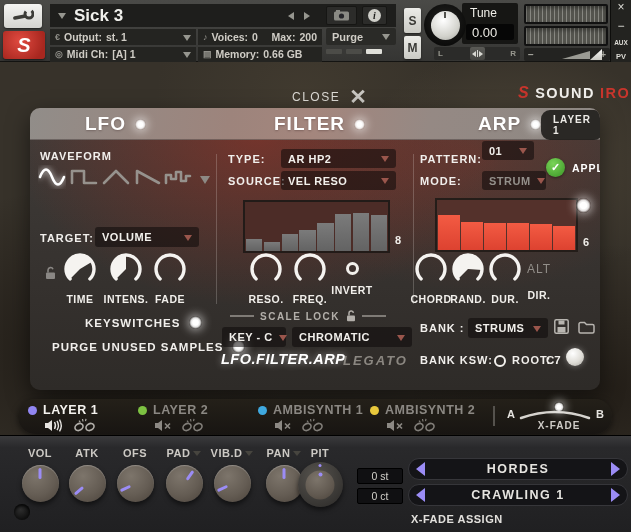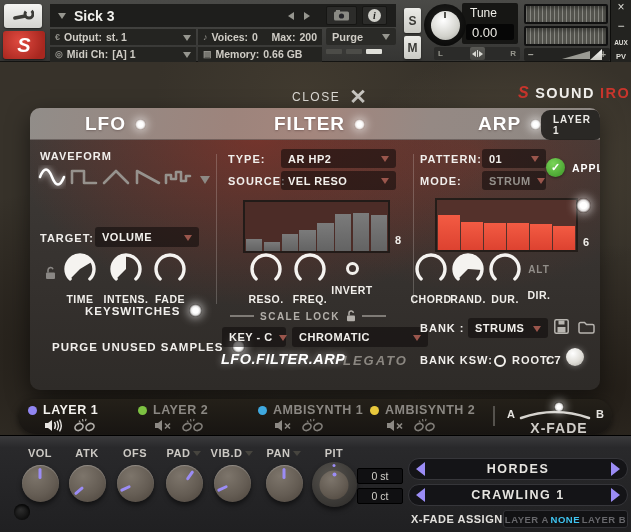--- a/index.html
+++ b/index.html
@@ -3,21 +3,21 @@
 <meta charset="utf-8">
 <style>
 *{margin:0;padding:0;box-sizing:border-box}
 body{background:#101010;font-family:"Liberation Sans",sans-serif}
 #screen{position:relative;width:631px;height:532px;overflow:hidden;background:#34302a}
 
 
 #khead{position:absolute;left:0;top:0;width:631px;height:62px;background:linear-gradient(#4a4a47,#353533);border-bottom:1px solid #141412}
 #wrench-btn{position:absolute;left:4px;top:4px;width:38px;height:24px;background:linear-gradient(#f4f4f2,#d4d4d0);border-radius:3px;display:flex;align-items:center;justify-content:center;box-shadow:0 1px 2px rgba(0,0,0,.5)}
 #hlogo{position:absolute;left:3px;top:31px;width:42px;height:28px;border-radius:3px;background:radial-gradient(circle at 40% 35%,#e04a40,#a8271f 78%);display:flex;align-items:center;justify-content:center;color:#fff;font-weight:bold;font-style:italic;font-size:20px;box-shadow:0 1px 2px rgba(0,0,0,.5)}
-#htitle{position:absolute;left:50px;top:4px;width:346px;height:23px;background:#1e1e1c;display:flex;align-items:center;color:#f0f0ec;font-size:14px;font-weight:bold;padding:0 8px;gap:8px}
+#htitle{position:absolute;left:50px;top:4px;width:346px;height:23px;background:#1e1e1c;display:flex;align-items:center;color:#f0f0ec;font-size:17px;font-weight:bold;padding:0 8px;gap:8px}
 .car-d{width:0;height:0;border:4px solid transparent;border-top:6px solid #96968f;margin-top:5px}
 .car-l{width:0;height:0;border:4px solid transparent;border-right:6px solid #96968f;border-left:none}
 .car-r{width:0;height:0;border:4px solid transparent;border-left:6px solid #96968f;border-right:none}
 #tarrows{margin-left:auto;margin-right:78px;display:flex;gap:10px;align-items:center}
 .hrow{position:absolute;background:#242421;color:#cfccc5;font-size:10.5px;display:flex;align-items:center;gap:4px;padding:0 5px;font-weight:bold;white-space:nowrap}
 #row-output{left:50px;top:29px;width:146px;height:16px}
 #row-midi{left:50px;top:46.5px;width:146px;height:15px}
 #row-voices{left:198px;top:29px;width:124px;height:16px}
 #row-memory{left:198px;top:46.5px;width:124px;height:15px}
 .hico{color:#908f89;font-size:9px}
@@ -94,45 +94,45 @@
 #wv-0{left:8px}#wv-1{left:40px}#wv-2{left:72px}#wv-3{left:104px}#wv-4{left:134px}
 #wv-car{position:absolute;left:170px;top:68px;width:0;height:0;border:5px solid transparent;border-top:8px solid #8d8984}
 .wv{fill:none;stroke:#96928d;stroke-width:2.6;stroke-linecap:round;stroke-linejoin:round}
 .wv.on{stroke:#ffffff;filter:drop-shadow(0 0 3px rgba(255,255,255,.9))}
 #lock-lfo{position:absolute;left:15px;top:158px}
 .gauge{position:absolute;top:142px;width:54px;display:flex;flex-direction:column;align-items:center}
 #g-time{left:23px}#g-intens{left:69px}#g-fade{left:113px}
 #g-reso{left:209px}#g-freq{left:253px}
 #g-chord{left:374px}#g-rand{left:411px}#g-dur{left:448px}#g-dir{left:482px}#g-rate{left:515px}
 .glabel{font-size:10.5px;font-weight:bold;color:#f1efeb;letter-spacing:.5px;margin-top:1px;white-space:nowrap}
-.alt-val{height:38px;display:flex;align-items:center;justify-content:center;color:#928e89;font-weight:bold;font-size:10px;letter-spacing:1px}
+.alt-val{height:38px;display:flex;align-items:center;justify-content:center;color:#928e89;font-weight:normal;font-size:12px;letter-spacing:1px}
 #invert-ctl{position:absolute;left:295px;top:142px;width:54px;display:flex;flex-direction:column;align-items:center}
 #invert-ring{width:13px;height:13px;border:3px solid #f2f0ec;border-radius:50%;margin-top:12px;margin-bottom:8px}
 .toggle-row{position:absolute;display:flex;align-items:center;gap:9px}
-#ks-row{left:55px;top:196px}#pu-row{left:22px;top:232px}
+#ks-row{left:55px;top:208px}#pu-row{left:22px;top:232px}
 .toggle-row span.tlab{font-size:11.5px;font-weight:bold;color:#f1efec;letter-spacing:1px}
 #lbl-type{left:198px;top:45px}#lbl-source{left:198px;top:67px}
 #dd-type{left:251px;top:41px;width:115px}
 #dd-source{left:251px;top:63px;width:115px}
 #ftable{position:absolute;left:213px;top:92px;width:147px;height:53px;background:#4c2c27;border:2px solid #221b18;display:flex;align-items:flex-end;gap:1.5px;padding:0 1px}
 .fbar{flex:1;background:linear-gradient(#7b7b7b,#636363)}
 #atable{position:absolute;left:405px;top:90px;width:143px;height:54px;background:#54312b;border:2px solid #241d19;display:flex;align-items:flex-end;gap:1.5px;padding:0 1px}
 .abar{flex:1;background:linear-gradient(#f35b43,#dd4230)}
 .cnt{position:absolute;font-size:11px;font-weight:bold;color:#f0eeea}
 #f8count{left:365px;top:126px}#a6count{left:553px;top:128px}
 #arp-led{position:absolute;left:546px;top:90px}
 #slock{position:absolute;left:196px;top:202px;width:164px;display:flex;align-items:center;justify-content:center;gap:6px}
 .sline{width:24px;height:1.5px;background:#7f7b76}
 #slock .sl-lab{font-size:10px;font-weight:bold;color:#b3afaa;letter-spacing:1.5px}
 #dd-key{left:192px;top:219px;width:64px;height:20px}
-#dd-scale{left:262px;top:219px;width:136px;height:20px}
+#dd-scale{left:262px;top:219px;width:120px;height:20px}
 #tab-main{position:absolute;left:191px;top:243px;font-size:14.5px;font-weight:bold;font-style:italic;color:#fff;letter-spacing:.5px;text-shadow:0 0 7px rgba(255,255,255,.5)}
 #tab-leg{position:absolute;left:313px;top:245px;font-size:13px;font-weight:bold;font-style:italic;color:#8b8781;letter-spacing:2px}
 #lbl-pattern{left:390px;top:45px}#lbl-mode{left:390px;top:67px}
-#dd-pattern{left:452px;top:41px;width:64px}
+#dd-pattern{left:452px;top:33px;width:52px}
 #dd-mode{left:452px;top:63px;width:64px}
 #apply-btn{position:absolute;left:516px;top:50px;display:flex;align-items:center;gap:7px}
 #apply-btn .ac{width:19px;height:19px;border-radius:50%;background:radial-gradient(circle at 38% 30%,#79d457,#46a02f 80%);color:#fff;font-size:11px;font-weight:bold;display:flex;align-items:center;justify-content:center;box-shadow:0 1px 3px rgba(0,0,0,.4)}
 #apply-btn .at{font-size:10.5px;font-weight:bold;color:#fff;letter-spacing:1px}
 #lbl-bank{left:390px;top:214px}
 #dd-bank{left:438px;top:210px;width:80px;height:20px}
 #disk-btn{position:absolute;left:524px;top:211px}
 #folder-btn{position:absolute;left:548px;top:212px}
 #lbl-ksw{left:390px;top:246px}
 #ksw-ring{position:absolute;left:464px;top:247px;width:12px;height:12px;border:2.5px solid #f2f0ec;border-radius:50%}
@@ -147,26 +147,26 @@
 .lrow1{display:flex;align-items:center;gap:6px}
 .ldot{width:9px;height:9px;border-radius:50%}
 .lname{font-size:12.5px;font-weight:bold;letter-spacing:.5px;color:#8b8883}
 .lname.on{color:#f5f3ef}
 .lrow2{display:flex;align-items:center;gap:9px;margin-left:16px;margin-top:1px}
 #ldiv{position:absolute;left:475px;top:7px;width:2px;height:20px;background:#55524d}
 #xa{position:absolute;left:489px;top:9px;font-size:11px;font-weight:bold;color:#e6e4e0}
 #xb{position:absolute;left:578px;top:9px;font-size:11px;font-weight:bold;color:#e6e4e0}
 #xcurve{position:absolute;left:501px;top:6px}
 #xdot{position:absolute;left:536px;top:3px;width:10px;height:10px}
-#xlabel{position:absolute;left:506px;top:21px;width:70px;text-align:center;font-size:14px;font-weight:bold;color:#cfccc7;letter-spacing:1px}
+#xlabel{position:absolute;left:506px;top:21px;width:70px;text-align:center;font-size:10px;font-weight:bold;color:#cfccc7;letter-spacing:1px}
 
 
 #bpanel{position:absolute;left:0;top:435px;width:631px;height:97px;background:linear-gradient(#3a3a3c,#29292b 12%,#202022);border-top:1px solid #000}
 .bk{position:absolute;top:11px;width:56px;display:flex;flex-direction:column;align-items:center}
-.b-0{left:12px}.b-1{left:59px}.b-2{left:107px}.b-3{left:156px}.b-4{left:204px}.b-5{left:256px}.b-6{left:306px}
+.b-0{left:12px}.b-1{left:59px}.b-2{left:107px}.b-3{left:156px}.b-4{left:204px}.b-5{left:256px}.b-6{left:292px}
 .blabel-row{display:flex;align-items:center;gap:3px;height:12px;margin-bottom:6px}
 .blabel-row span.bl{font-size:11px;font-weight:bold;color:#ccc9c4;letter-spacing:.5px}
 .bcaret{width:0;height:0;border:4px solid transparent;border-top:5px solid #47453f;margin-top:4px}
 .bknob{position:relative;width:37px;height:37px;border-radius:50%;background:radial-gradient(circle at 38% 30%,#7d756b,#655d54 55%,#4b433b);box-shadow:0 3px 5px rgba(0,0,0,.55),inset 0 1px 1px rgba(255,255,255,.25)}
 .bpointer{position:absolute;left:50%;top:2.5px;width:3px;height:11px;border-radius:2px;background:#9b8cf5;transform-origin:50% 16px}
 .pit-outer{position:relative;width:45px;height:45px;margin-top:-3px;border-radius:50%;background:radial-gradient(circle at 40% 32%,#56534e,#3b3936 62%,#2a2826);box-shadow:0 3px 5px rgba(0,0,0,.55)}
 .pit-inner{position:absolute;left:50%;top:50%;transform:translate(-50%,-50%);width:29px;height:29px;border-radius:50%;background:radial-gradient(circle at 40% 30%,#7d756b,#615950 60%,#4a423a)}
 .pit-odot{position:absolute;left:50%;top:2px;transform:translateX(-50%);width:3px;height:3px;border-radius:50%;background:#9b8cf5}
 .pit-idot{position:absolute;left:50%;top:2.5px;transform:translateX(-50%);width:4px;height:4px;border-radius:50%;background:#9b8cf5}
 .valbox{position:absolute;width:46px;height:16px;background:#101012;border:1px solid #000;border-radius:2px;color:#d2d0ca;font-size:10.5px;display:flex;align-items:center;justify-content:center}
@@ -652,21 +652,16 @@
       <span class="selL"></span>
       <span class="stext">HORDES</span>
       <span class="selR"></span>
     </div>
     <div id="sel-bot" class="selector">
       <span class="selL"></span>
       <span class="stext">CRAWLING 1</span>
       <span class="selR"></span>
     </div>
     <div id="assign-label">X-FADE ASSIGN</div>
-    <div id="xfade-seg">
-        <span class="segopt">LAYER A</span>
-        <span class="segopt sel">NONE</span>
-        <span class="segopt">LAYER B</span>
-      </div>
     <span id="bled"></span>
   </div>
 
 </div>
 
 </body></html>

